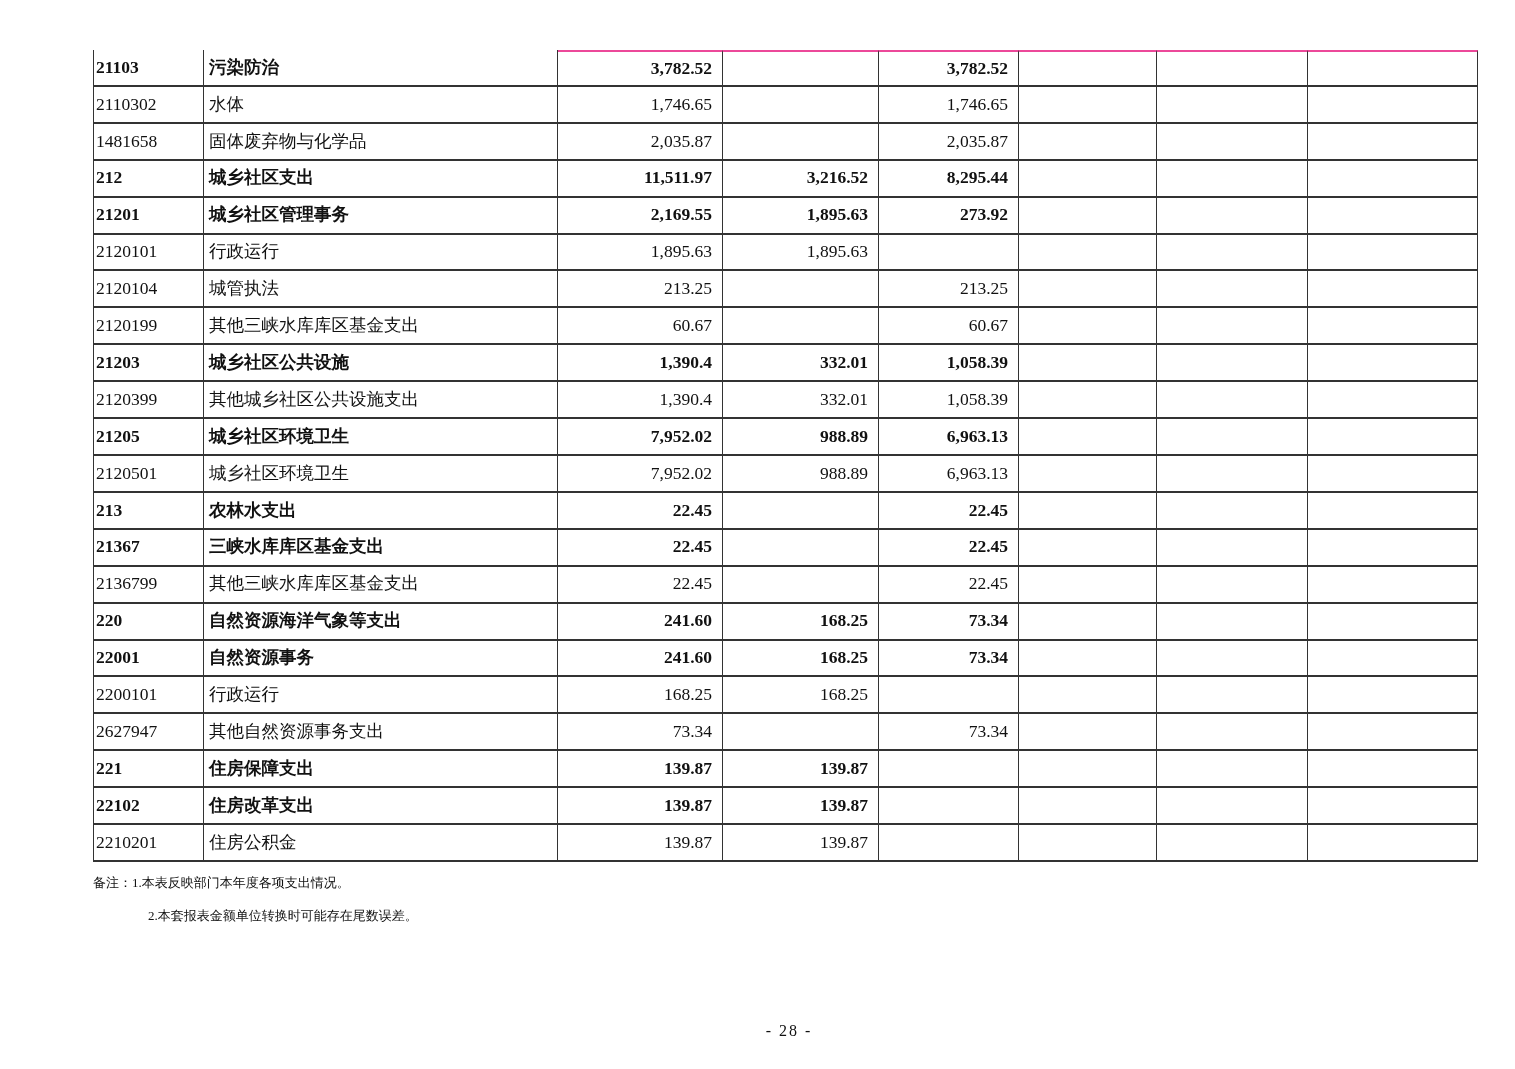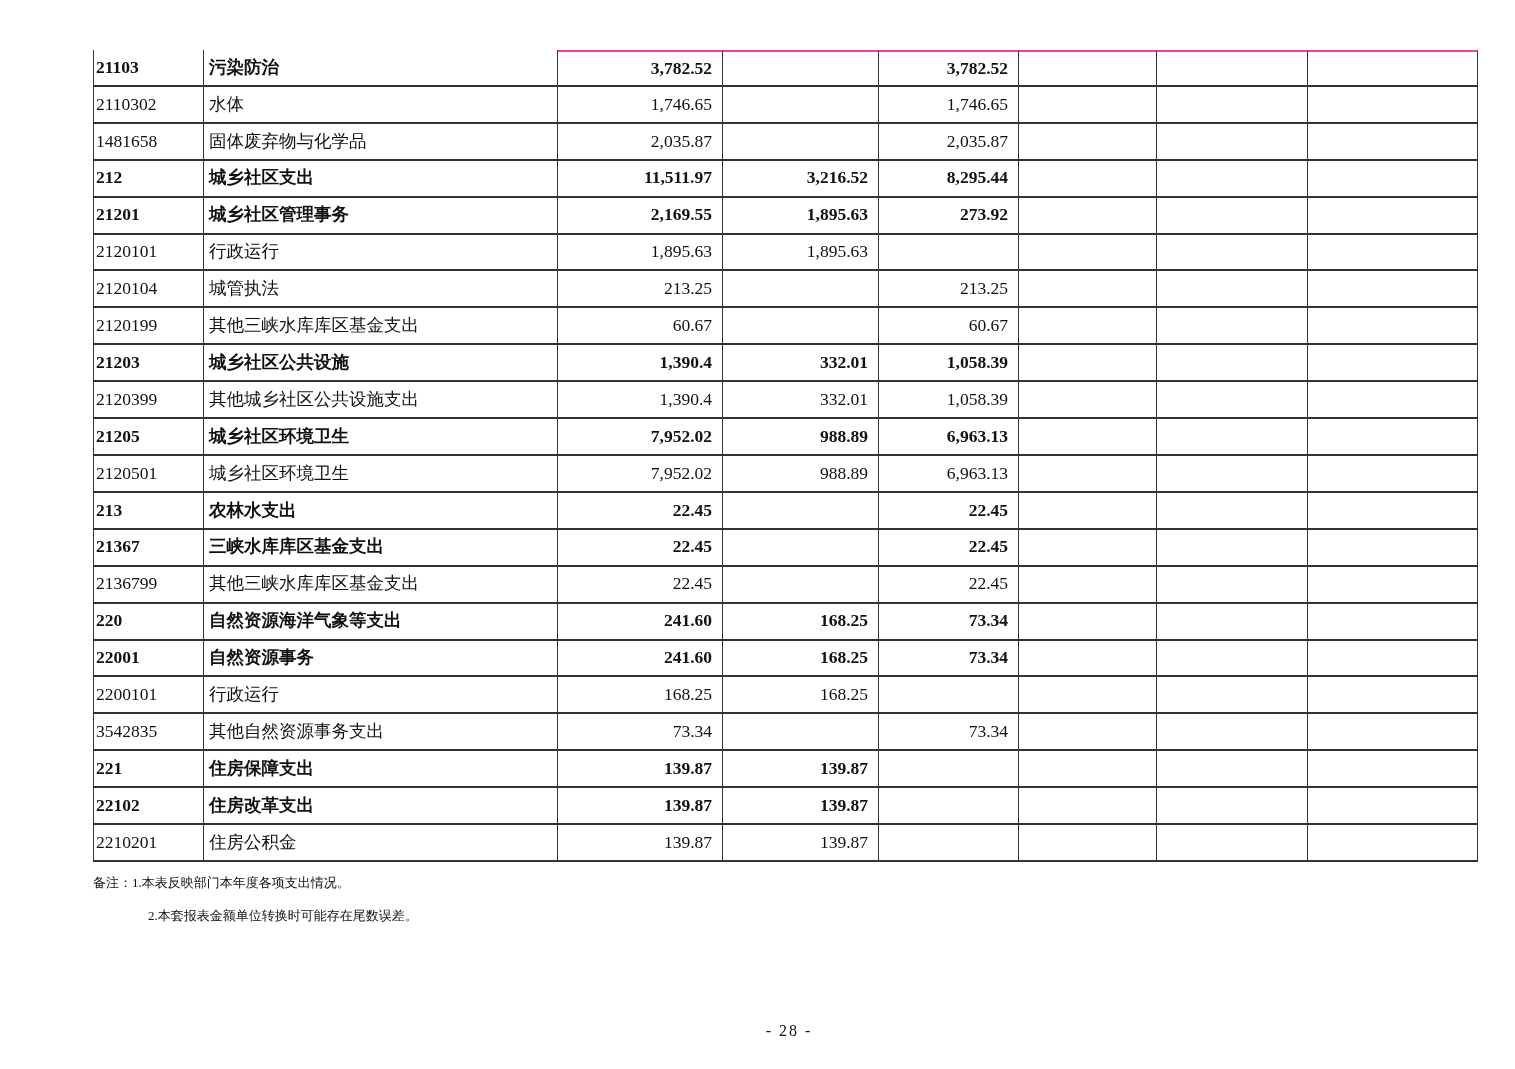--- a/index.html
+++ b/index.html
@@ -202,21 +202,21 @@
       <div class="cell num bold"></div>
       <div class="cell num bold"></div>
       <div class="cell code">2200101</div>
       <div class="cell name">行政运行</div>
       <div class="cell num">168.25</div>
       <div class="cell num">168.25</div>
       <div class="cell num"></div>
       <div class="cell num"></div>
       <div class="cell num"></div>
       <div class="cell num"></div>
-      <div class="cell code">3542835</div>
+      <div class="cell code">2627947</div>
       <div class="cell name">其他自然资源事务支出</div>
       <div class="cell num">73.34</div>
       <div class="cell num"></div>
       <div class="cell num">73.34</div>
       <div class="cell num"></div>
       <div class="cell num"></div>
       <div class="cell num"></div>
       <div class="cell code bold">221</div>
       <div class="cell name bold">住房保障支出</div>
       <div class="cell num bold">139.87</div>

